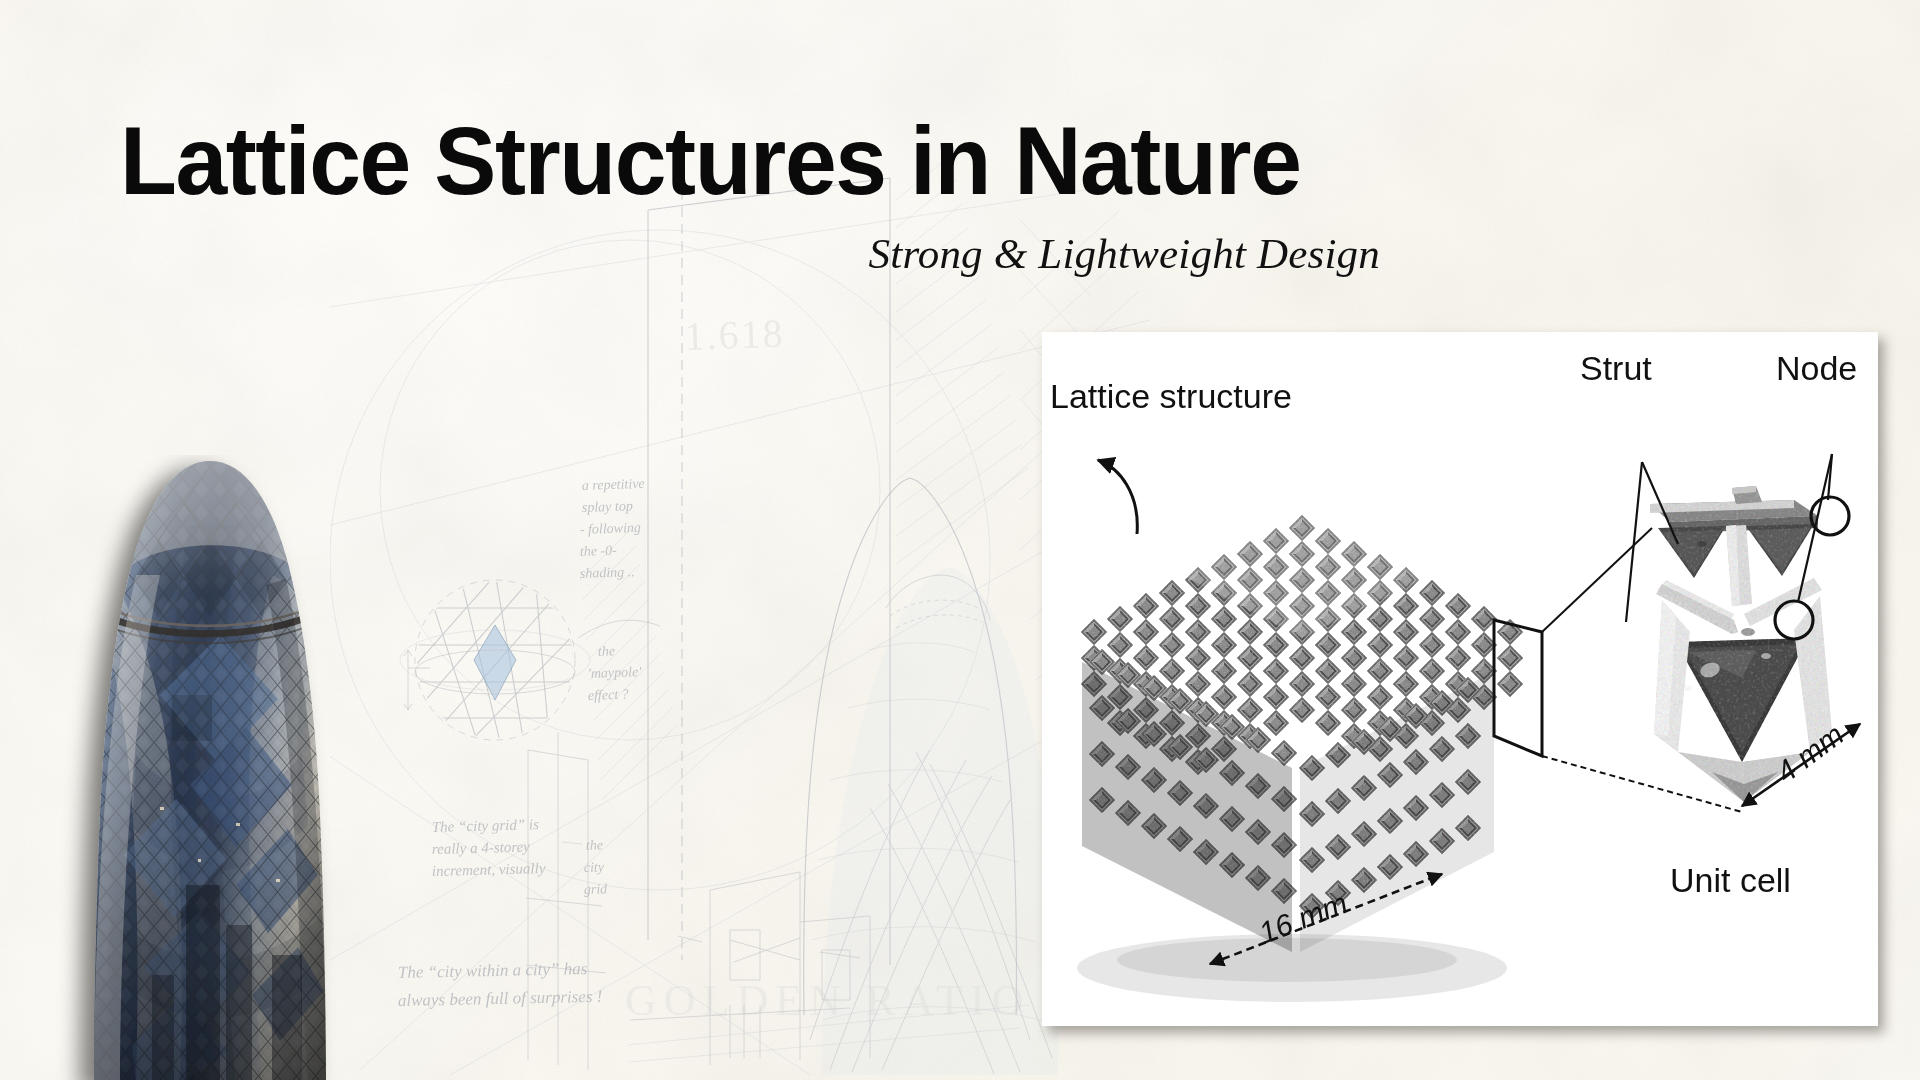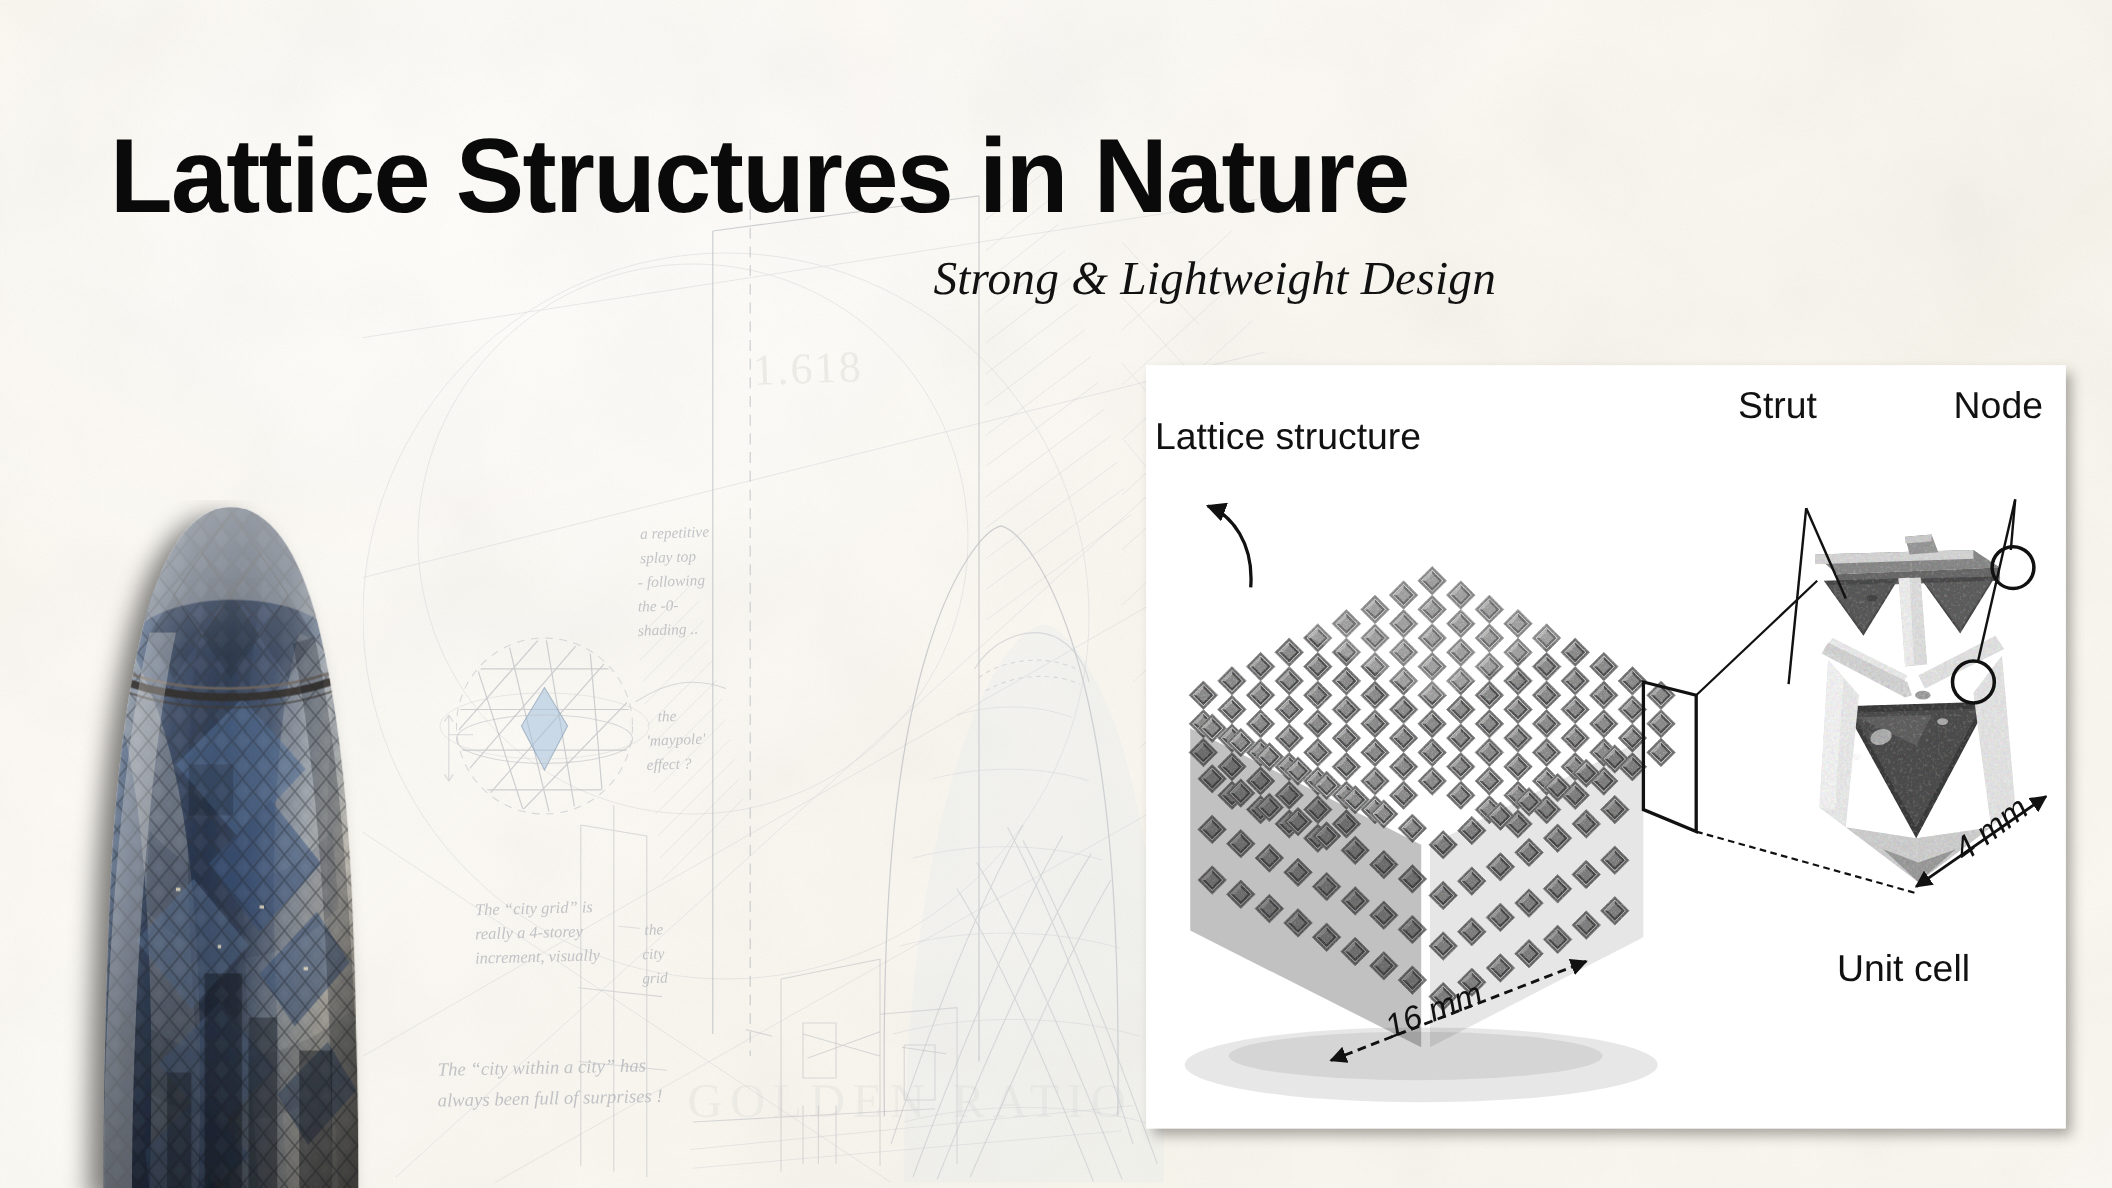--- a/index.html
+++ b/index.html
@@ -45,21 +45,21 @@
     top: 60px;
     width: 820px;
     height: 1020px;
     opacity: .95;
     pointer-events: none;
   }
 
   
   #title-block {
     position: absolute;
-    left: 100px;
+    left: 120px;
     top: 112px;
     width: 1260px;
     z-index: 6;
   }
   #page-title {
     font-family: "Liberation Sans", sans-serif;
     font-weight: bold;
     font-size: 96px;
     line-height: 1.02;
     letter-spacing: -1.5px;

